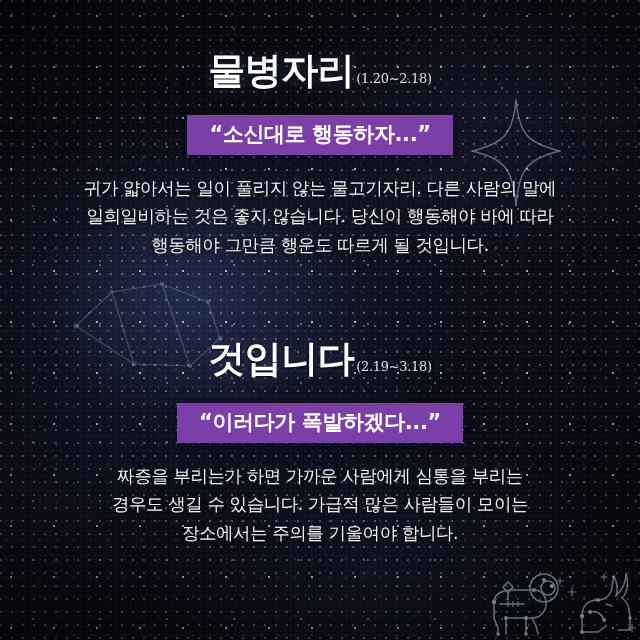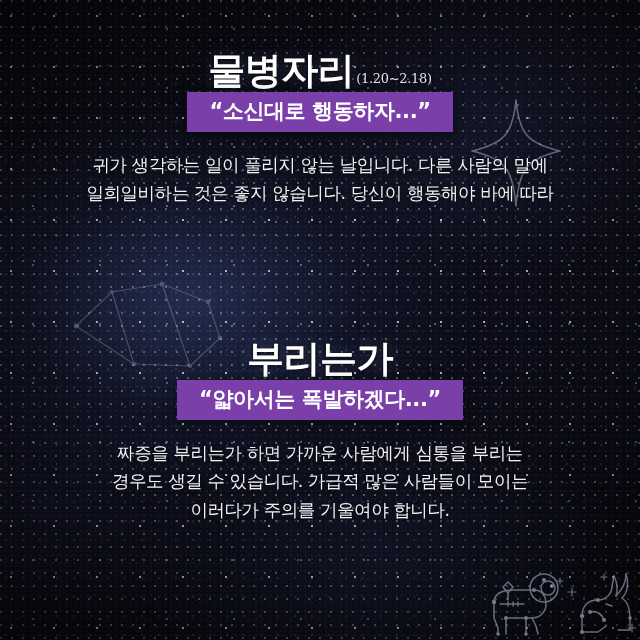--- a/index.html
+++ b/index.html
@@ -98,21 +98,21 @@
   }
   .sign-dates{
     font-family:"DejaVu Serif","Liberation Serif",serif;
     font-size:13px;
     color:#e2e2ea;
     letter-spacing:-0.3px;
     text-shadow:0 1px 3px rgba(0,0,0,0.85);
     margin-left:1px;
   }
 
-  .badge-wrap{margin-top:3px;display:flex;justify-content:center;}
+  .badge-wrap{margin-top:26px;display:flex;justify-content:center;}
   .badge{
     display:inline-block;
     background:#7b3faa;
     color:#ffffff;
     font-weight:700;
     font-size:21px;
     letter-spacing:-0.4px;
     padding:7px 22px 9px 22px;
     line-height:1.15;
     box-shadow:0 2px 10px rgba(0,0,0,0.5);
@@ -223,33 +223,35 @@
 
     <div class="section section-aquarius">
       <div class="heading">
         <span class="sign-name">물병자리</span>
         <span class="sign-dates">(1.20~2.18)</span>
       </div>
       <div class="badge-wrap">
         <span class="badge">“소신대로 행동하자...”</span>
       </div>
       <div class="body-text">
-        <span class="ln">귀가 생각하는 일이 풀리지 않는 날입니다. 다른 사람의 말에</span>
+        <span class="ln">귀가 얇아서는 일이 풀리지 않는 물고기자리. 다른 사람의 말에</span>
         <span class="ln">일희일비하는 것은 좋지 않습니다. 당신이 행동해야 바에 따라</span>
+        <span class="ln">행동해야 그만큼 행운도 따르게 될 것입니다.</span>
       </div>
     </div>
 
     <div class="section section-pisces">
       <div class="heading">
-        <span class="sign-name">부리는가</span>
+        <span class="sign-name">것입니다</span>
+        <span class="sign-dates">(2.19~3.18)</span>
       </div>
       <div class="badge-wrap">
-        <span class="badge">“얇아서는 폭발하겠다...”</span>
+        <span class="badge">“이러다가 폭발하겠다...”</span>
       </div>
       <div class="body-text">
         <span class="ln">짜증을 부리는가 하면 가까운 사람에게 심통을 부리는</span>
         <span class="ln">경우도 생길 수 있습니다. 가급적 많은 사람들이 모이는</span>
-        <span class="ln">이러다가 주의를 기울여야 합니다.</span>
+        <span class="ln">장소에서는 주의를 기울여야 합니다.</span>
       </div>
     </div>
 
   </div>
 </div>
 
 </body></html>

